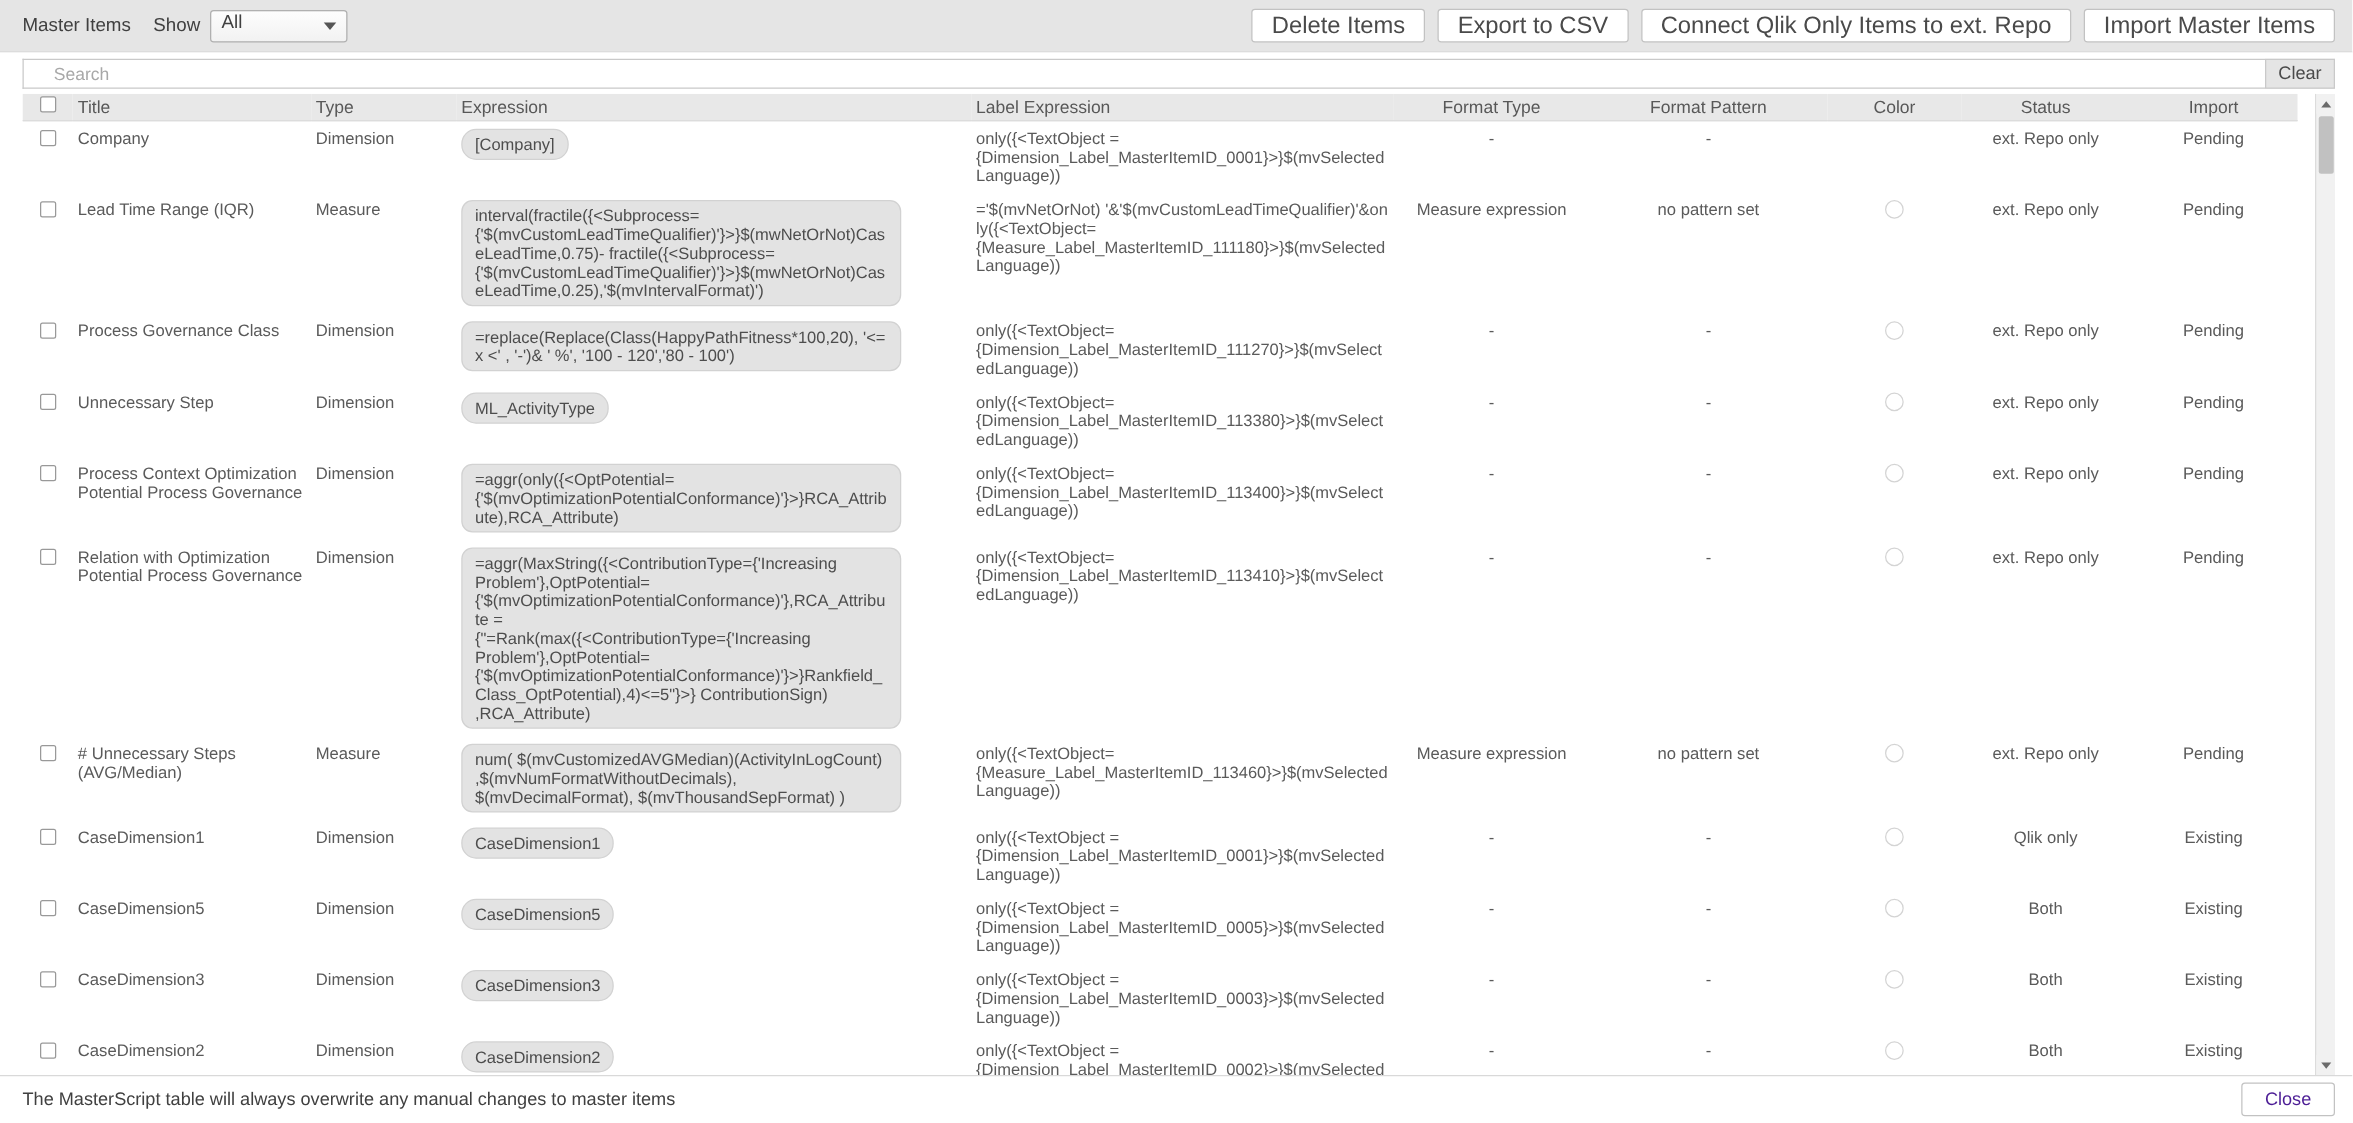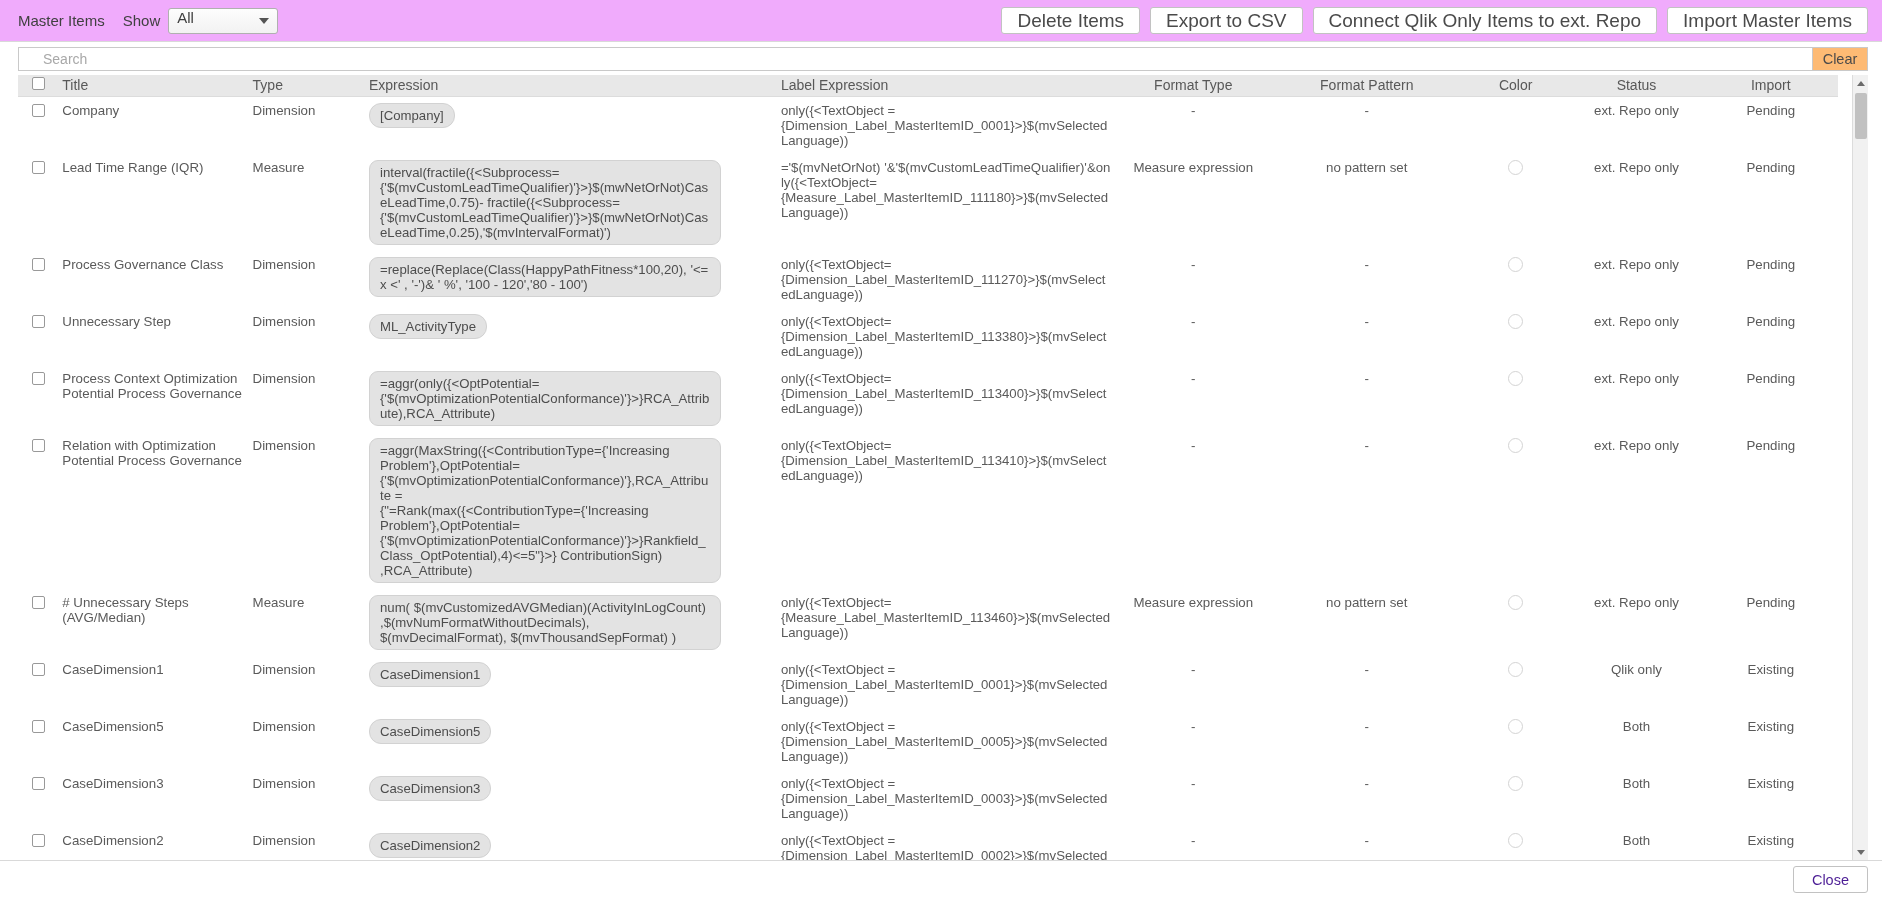--- a/index.html
+++ b/index.html
@@ -22,21 +22,21 @@
   }
 
   
   .toolbar {
     height: 42px;
     min-height: 42px;
     border-bottom: 1px solid #d9d9d9;
     display: flex;
     align-items: center;
     padding: 0 14px 0 18px;
-    background: #f0abfc;
+    background: #e5e5e5;
   }
   .toolbar-title {
     font-size: 15px;
     color: #404040;
     margin-right: 18px;
     white-space: nowrap;
   }
   .toolbar-showlabel {
     font-size: 15px;
     color: #404040;
@@ -100,21 +100,21 @@
     font-size: 14px;
     font-family: "Liberation Sans", sans-serif;
     color: #404040;
     padding: 0 24px;
     outline: none;
   }
   .search-input::placeholder { color: #a8a8a8; }
   .clear-btn {
     width: 56px;
     border: 1px solid #c9c9c9;
-    background: #fdba74;
+    background: #e5e5e5;
     font-size: 14.5px;
     color: #4a4a4a;
     font-family: "Liberation Sans", sans-serif;
     cursor: pointer;
   }
 
   
   .table-wrap {
     flex: 1;
     position: relative;
@@ -566,17 +566,18 @@
           <i></i>
         </div>
       <div class="vs-thumb"></div>
       <div class="vs-arrow bot">
           <i></i>
         </div>
     </div>
   </div>
 
   <div class="bottombar">
+    <span class="bottom-note">The MasterScript table will always overwrite any manual changes to master items</span>
     <div class="bottom-spacer"></div>
     <button class="close-btn">Close</button>
   </div>
 
 </div>
 
 </body></html>

